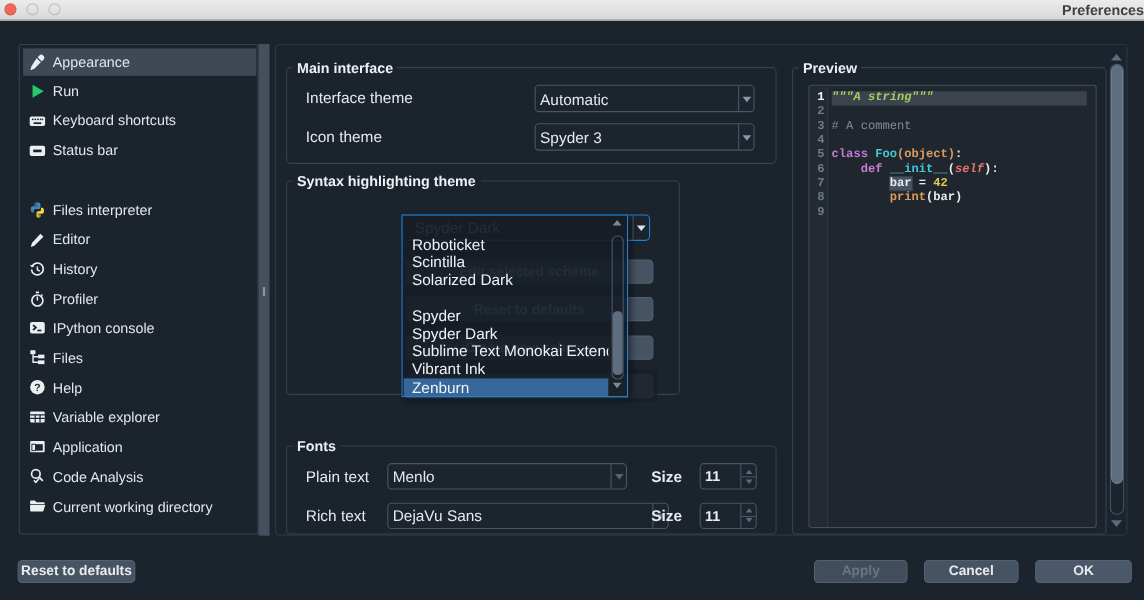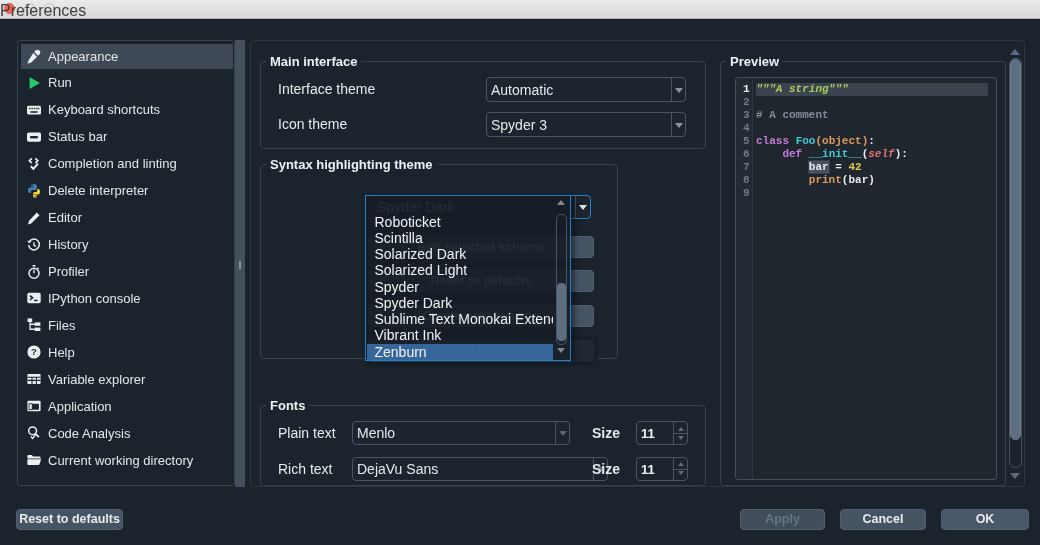--- a/index.html
+++ b/index.html
@@ -1,20 +1,20 @@
 <!DOCTYPE html>
 <html><head><meta charset="utf-8"><style>
 *{margin:0;padding:0;box-sizing:border-box}
 html,body{width:1040px;height:545px}
 body{position:relative;background:#1b232d;font-family:"Liberation Sans",sans-serif;overflow:hidden}
 .abs{position:absolute}
 
 #tbar{position:absolute;left:0;top:0;width:1040px;height:19px;background:linear-gradient(#ecebec,#d9d7d8);border-bottom:1px solid #b2b0b1}
 #tbar .c{position:absolute;top:3px;width:11px;height:11px;border-radius:50%}
-#ttl{position:absolute;left:0;right:0;top:2px;text-align:left;font-size:16px;font-weight:normal;color:#404040}
+#ttl{position:absolute;left:0;right:0;top:2px;text-align:right;font-size:13px;font-weight:bold;color:#404040}
 
 #side{position:absolute;left:17px;top:40px;width:218px;height:446px;border:1px solid #37424e;border-radius:3px}
 .si{position:absolute;left:3px;width:212px;height:25px;display:flex;align-items:center;color:#e4e7ea;font-size:13px}
 .si svg{margin-left:5px;flex:0 0 16px}
 .si span{margin-left:6px;white-space:nowrap}
 .sel{background:#3e4955}
 
 #split{position:absolute;left:235px;top:40px;width:10px;height:447px;background:#45505e}
 #split i{position:absolute;left:4px;top:221px;width:2px;height:8px;background:#8d97a3}
 
@@ -40,21 +40,21 @@
 
 #pop{position:absolute;left:365px;top:195px;width:206px;height:166px;background:rgba(21,29,39,0.93);border:1px solid #2080d2;z-index:5;box-shadow:3px 3px 6px rgba(5,8,12,0.55)}
 .pi{position:absolute;left:1px;width:186px;height:16.2px;color:#f0f3f5;font-size:14px;line-height:16.2px;padding-left:7.5px;white-space:nowrap;overflow:hidden}
 
 #ed{position:absolute;left:735px;top:77px;width:262px;height:403px;background:#1f262e;border:1px solid #454f5b;border-radius:3px;overflow:hidden}
 #gut{position:absolute;left:0;top:0;width:17px;height:401px;background:#232a33;border-right:1px solid #2f3842}
 pre{font-family:"Liberation Mono",monospace;font-size:11px;line-height:13.1px;font-weight:bold}
 #nums{position:absolute;left:0;top:4.6px;width:13.5px;text-align:right;color:#6f7b89}
 #code{position:absolute;left:20px;top:4.6px;color:#e8ebee}
 .st{color:#a6cb5e;font-style:italic}
-.cm{color:#828c98;font-weight:bold}
+.cm{color:#828c98;font-weight:normal}
 .kw{color:#c77bd9}
 .cl{color:#45c6d6}
 .og{color:#dc9b5e}
 .sf{color:#e4726f;font-style:italic}
 .yl{color:#e3cb4e}
 .oc{background:#495463;outline:1px solid rgba(160,172,188,0.18)}
 
 .tri-u{position:absolute;width:0;height:0;border:5.5px solid transparent;border-bottom:6px solid #5c6b7c;border-top:none}
 .tri-d{position:absolute;width:0;height:0;border:5.5px solid transparent;border-top:6px solid #5c6b7c;border-bottom:none}
 </style></head><body>
@@ -97,34 +97,26 @@
       </svg>
       <span>Keyboard shortcuts</span>
     </div>
 <div class="si" style="top:83.3px">
       <svg width="16" height="16" viewBox="0 0 16 16" fill="#eceff2">
         <rect x="1" y="3.4" width="14" height="9.4" rx="1.7"></rect>
         <rect x="4.2" y="7" width="7.6" height="2.4" fill="#1b232d"></rect>
       </svg>
       <span>Status bar</span>
     </div>
-<div class="si" style="top:110.2px">
-      <svg width="16" height="16" viewBox="0 0 16 16" fill="none" stroke="#eceff2">
-        <path stroke-width="1.7" d="M5.8 2.4L3.4 4.8l2.4 2.4"></path>
-        <path stroke-width="1.7" d="M9.4 2.4l2.4 2.4-2.4 2.4"></path>
-        <path stroke-width="2" d="M4.8 10.2l2.6 2.6 4.6-5.2"></path>
-      </svg>
-      <span>Completion and linting</span>
-    </div>
 <div class="si" style="top:137.2px">
       <svg width="16" height="16" viewBox="0 0 16 16">
         <path fill="#4584b6" d="M7.9 1.2c-2.9 0-2.7 1.3-2.7 1.3v1.6h2.8v.5H3.9S2 4.4 2 7.3s1.7 2.8 1.7 2.8h1V8.6s-.1-1.7 1.7-1.7h2.8s1.6 0 1.6-1.6V2.7s.2-1.5-2.9-1.5zM6.4 2.1a.6.6 0 1 1 0 1.2.6.6 0 0 1 0-1.2z"></path>
         <path fill="#ffd43b" d="M8.1 14.8c2.9 0 2.7-1.3 2.7-1.3v-1.6H8v-.5h4.1s1.9.2 1.9-2.7-1.7-2.8-1.7-2.8h-1v1.5s.1 1.7-1.7 1.7H8.8s-1.6 0-1.6 1.6v2.6s-.2 1.5 2.9 1.5zm1.5-.9a.6.6 0 1 1 0-1.2.6.6 0 0 1 0 1.2z"></path>
       </svg>
-      <span>Delete interpreter</span>
+      <span>Files interpreter</span>
     </div>
 <div class="si" style="top:164.1px">
       <svg width="16" height="16" viewBox="0 0 16 16" fill="#eceff2">
         <path d="M10.8 2.5l2.7 2.7-8.3 8.3L2 14.5l1-3.7z"></path>
       </svg>
       <span>Editor</span>
     </div>
 <div class="si" style="top:191.0px">
       <svg width="16" height="16" viewBox="0 0 16 16" fill="none" stroke="#eceff2">
         <path stroke-width="1.5" d="M3.1 5.2A5.4 5.4 0 1 1 2.6 8"></path>
@@ -224,21 +216,20 @@
   </div>
 <div class="btn" style="left:368px;top:235.5px;width:226px;height:22px;line-height:20px">Edit selected scheme</div>
 <div class="btn" style="left:368px;top:270px;width:226px;height:22px;line-height:20px">Reset to defaults</div>
 <div class="btn" style="left:368px;top:304.5px;width:226px;height:22px;line-height:20px">Create new scheme</div>
 <div class="btn" style="left:368px;top:339.5px;width:226px;height:22px;line-height:20px">Delete scheme</div>
 <div class="abs" style="left:571px;top:336px;width:27px;height:29px;background:rgba(24,31,40,0.82);z-index:4"></div>
 <div id="pop">
 <div class="pi" style="top:17.8px">Roboticket</div>
 <div class="pi" style="top:50.2px">Solarized Dark</div>
 <div class="pi" style="top:34.0px">Scintilla</div>
-<div class="pi" style="top:66.4px">Solarized Light</div>
 <div class="pi" style="top:82.6px">Spyder</div>
 <div class="pi" style="top:98.8px">Spyder Dark</div>
 <div class="pi" style="top:115.0px">Sublime Text Monokai Extended</div>
 <div class="pi" style="top:131.2px">Vibrant Ink</div>
 <div class="pi" style="top:147.5px;background:rgba(62,120,182,0.8);height:16.7px">Zenburn</div>
 <i class="tri-u" style="left:191px;top:4px;border-left-width:4.5px;border-right-width:4.5px;border-bottom-color:#7e8894;border-bottom-width:5.5px"></i>
 <div class="abs" style="left:189.5px;top:17.5px;width:11.5px;height:131px;border:1px solid #495666;border-radius:5px"></div>
 <div class="abs" style="left:190.5px;top:86.5px;width:9.5px;height:58.5px;background:#5e6d80;border-radius:4px"></div>
 <i class="tri-d" style="left:191px;top:151.5px;border-left-width:4.5px;border-right-width:4.5px;border-top-color:#7e8894;border-top-width:5.5px"></i>
 </div>

